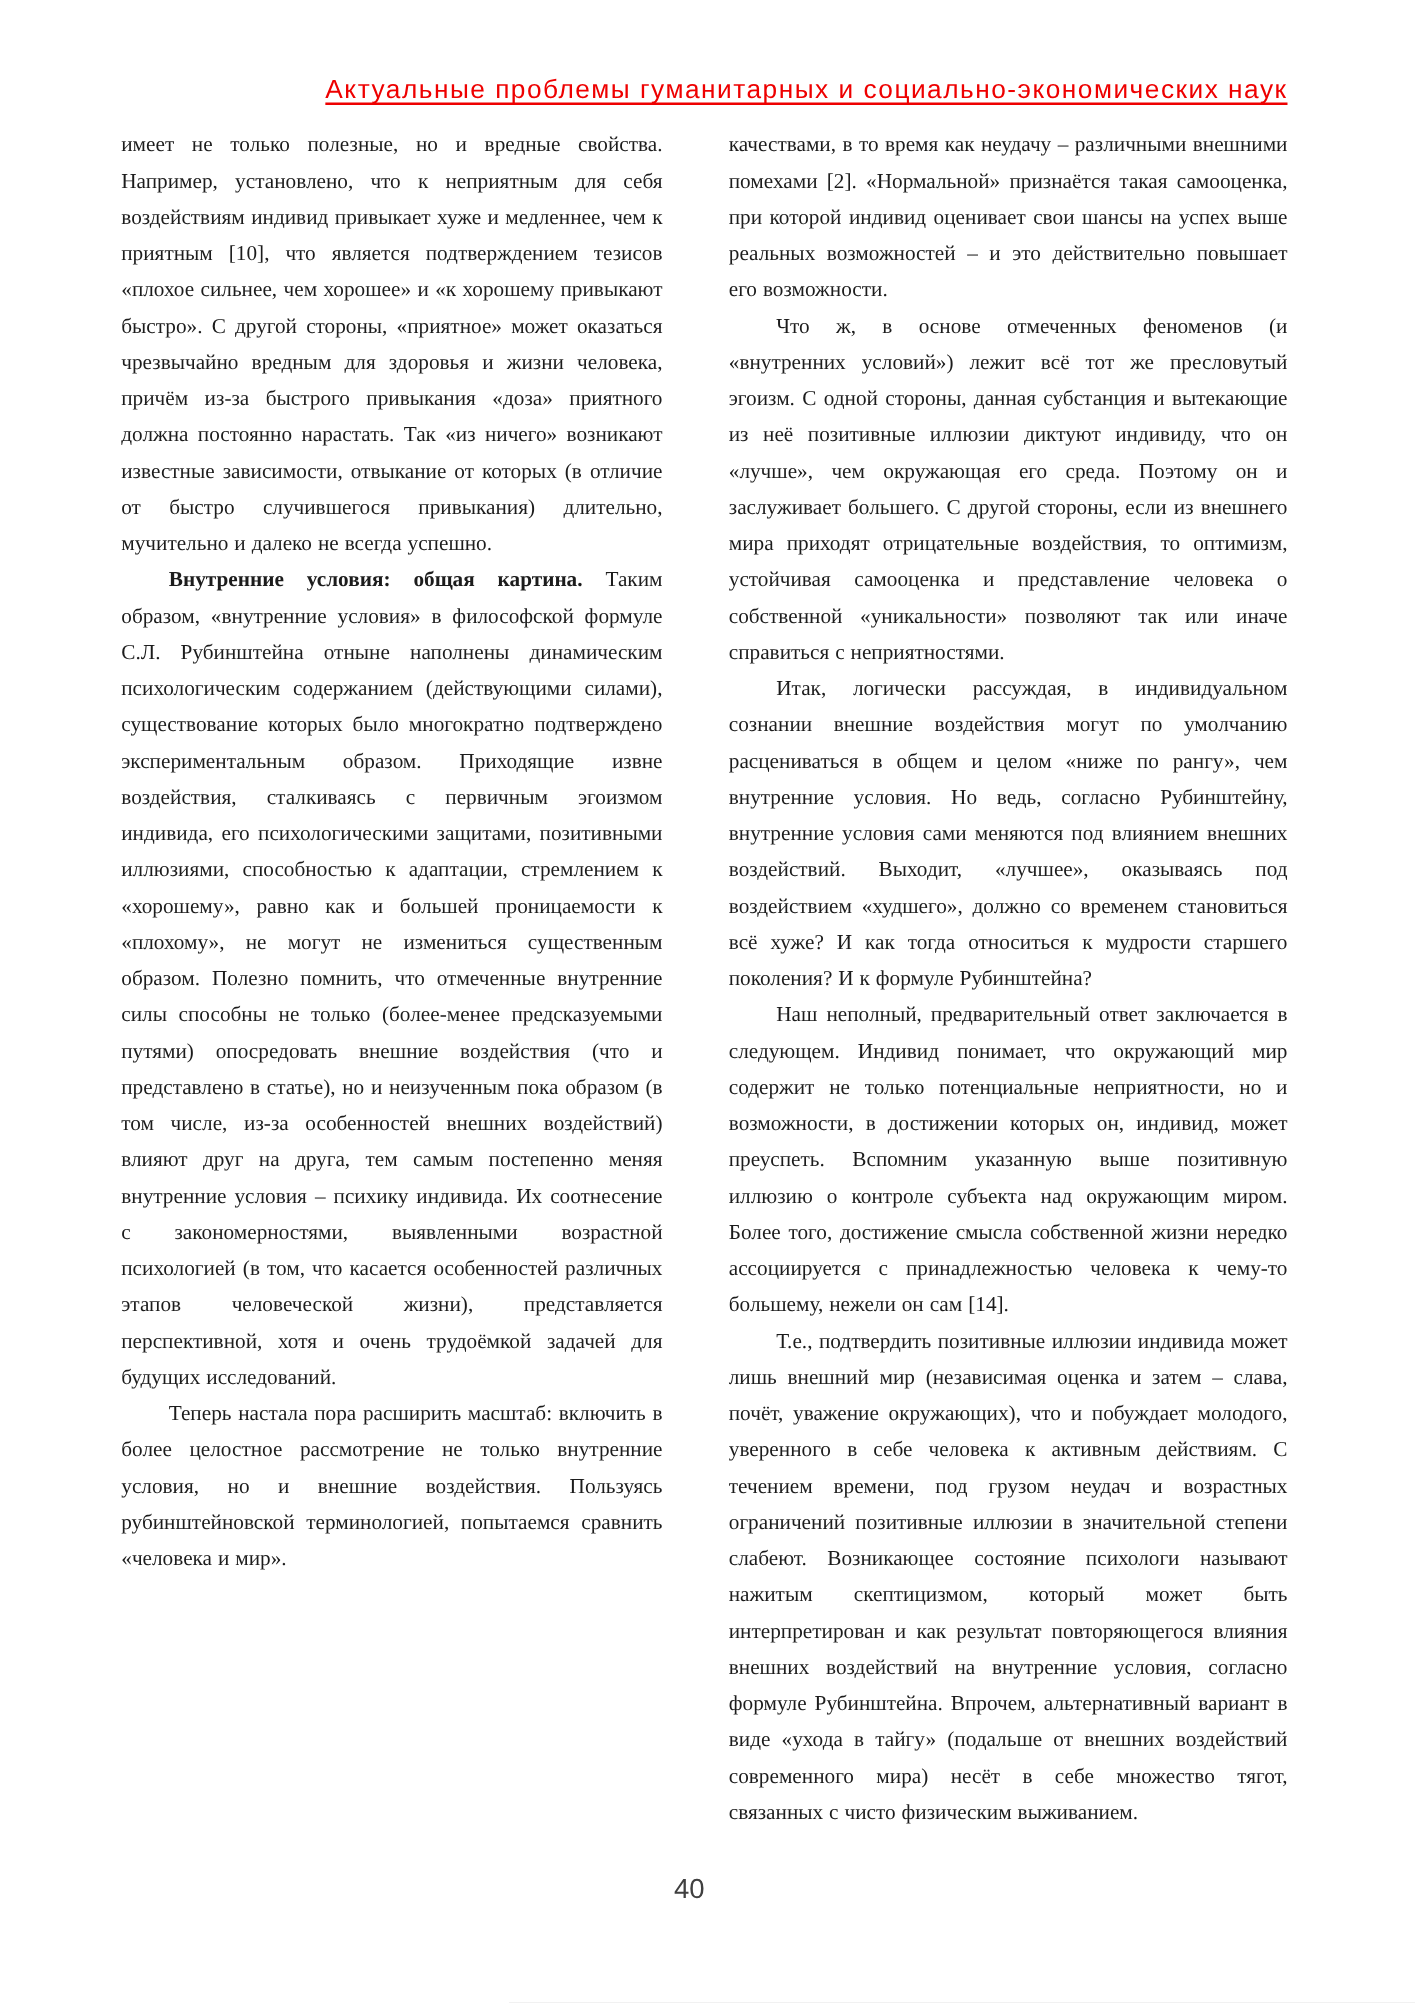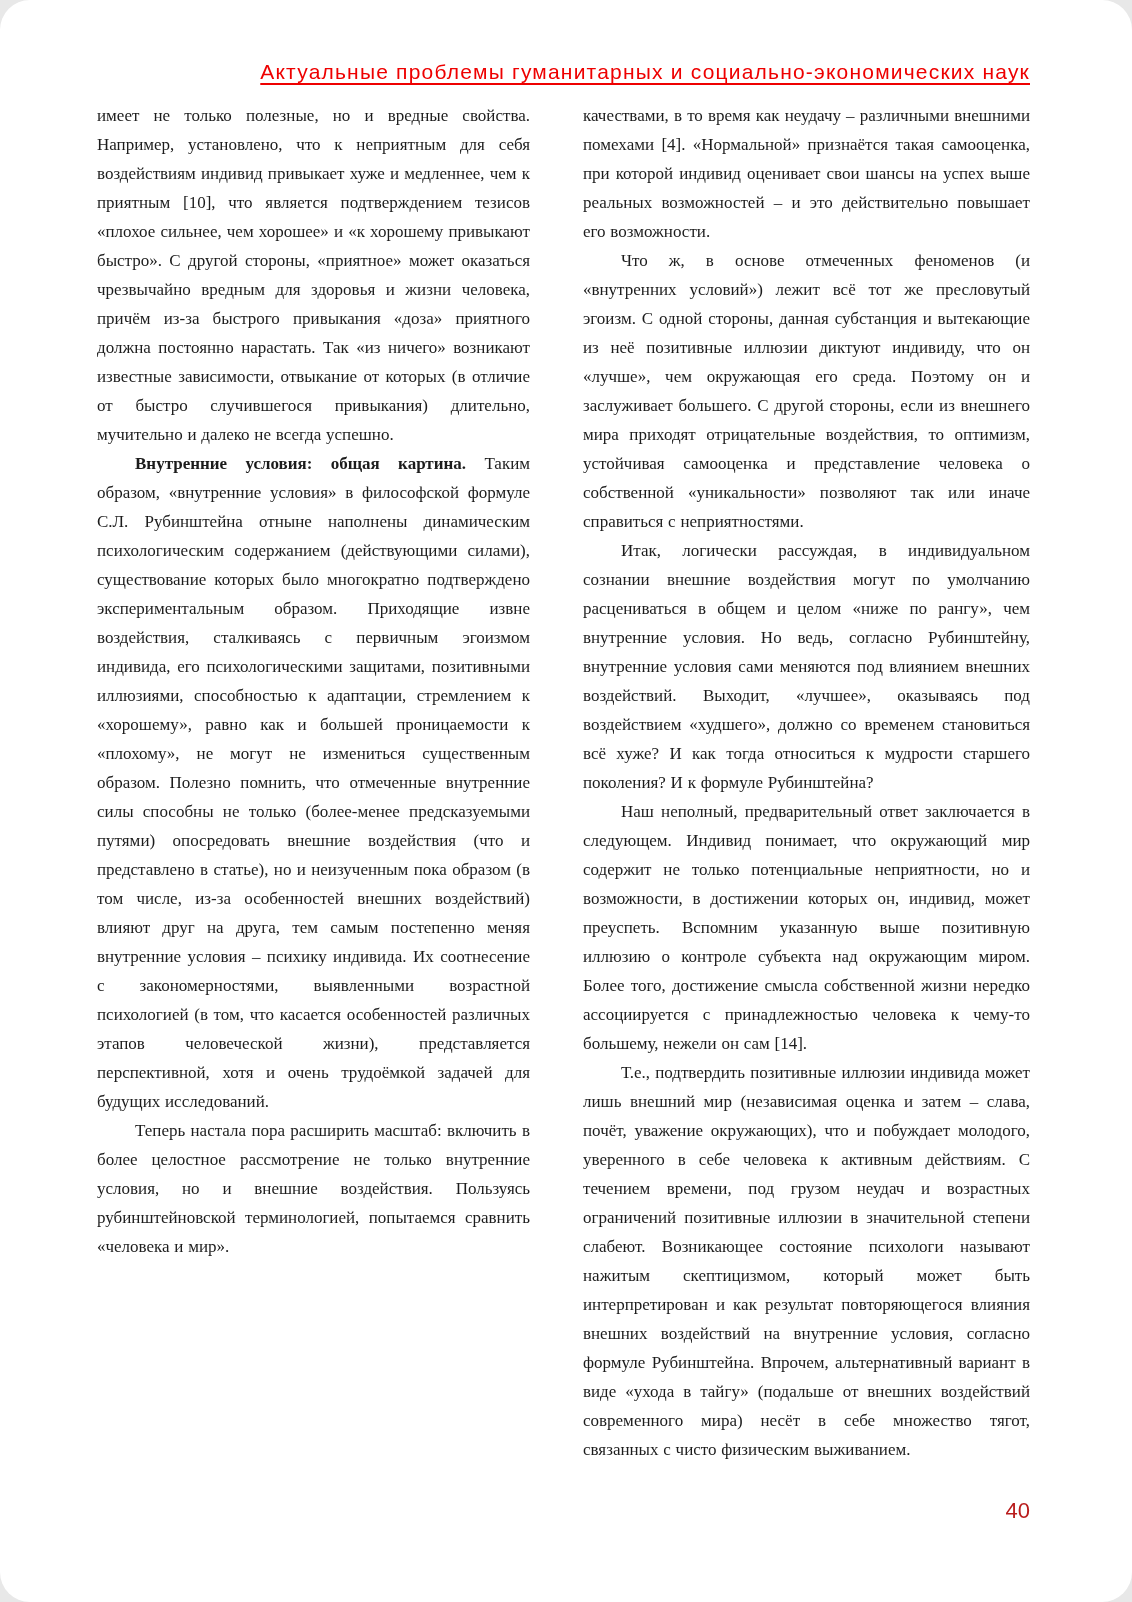--- a/index.html
+++ b/index.html
@@ -5,21 +5,20 @@
   html, body { margin: 0; padding: 0; background: #e8e8e8; }
   .page {
     position: relative;
     width: 1132px;
     height: 1602px;
     margin: 0 auto;
     background: #ffffff;
     overflow: hidden;
     font-family: "Liberation Serif", "DejaVu Serif", serif;
     color: #1c1c1c;
-    border-radius: 30px;
   }
   .journal-header {
     position: absolute;
     top: 60px;
     left: 97px;
     width: 933px;
     text-align: right;
     font-family: "Liberation Sans", "DejaVu Sans", sans-serif;
     font-size: 21px;
     letter-spacing: 1.2px;
@@ -47,46 +46,46 @@
     hyphens: auto;
     word-spacing: 0.5px;
   }
   p.indent { text-indent: 38px; }
   .lead {
     font-weight: bold;
   }
   .page-number {
     position: absolute;
     top: 1498px;
-    left: 97px;
+    left: 85px;
     width: 933px;
-    text-align: right;
+    text-align: center;
     font-family: "Liberation Sans", "DejaVu Sans", sans-serif;
     font-size: 22px;
-    color: #b91c1c;
+    color: #404040;
   }
 </style>
 </head>
 <body>
 
 <div class="page">
 
   <div class="journal-header">Актуальные проблемы гуманитарных и социально-экономических наук</div>
 
   <div class="columns">
 
     <div class="col col-left">
       <p class="para">имеет не только полезные, но и вредные свойства. Например, установлено, что к неприятным для себя воздействиям индивид привыкает хуже и медленнее, чем к приятным [10], что является подтверждением тезисов «плохое сильнее, чем хорошее» и «к хорошему привыкают быстро». С другой стороны, «приятное» может оказаться чрезвычайно вредным для здоровья и жизни человека, причём из-за быстрого привыкания «доза» приятного должна постоянно нарастать. Так «из ничего» возникают известные зависимости, отвыкание от которых (в отличие от быстро случившегося привыкания) длительно, мучительно и далеко не всегда успешно.</p>
       <p class="para indent"><span class="lead">Внутренние условия: общая картина.</span><span> Таким образом, «внутренние условия» в философской формуле С.Л. Рубинштейна отныне наполнены динамическим психологическим содержанием (действующими силами), существование которых было многократно подтверждено экспериментальным образом. Приходящие извне воздействия, сталкиваясь с первичным эгоизмом индивида, его психологическими защитами, позитивными иллюзиями, способностью к адаптации, стремлением к «хорошему», равно как и большей проницаемости к «плохому», не могут не измениться существенным образом. Полезно помнить, что отмеченные внутренние силы способны не только (более-менее предсказуемыми путями) опосредовать внешние воздействия (что и представлено в статье), но и неизученным пока образом (в том числе, из-за особенностей внешних воздействий) влияют друг на друга, тем самым постепенно меняя внутренние условия – психику индивида. Их соотнесение с закономерностями, выявленными возрастной психологией (в том, что касается особенностей различных этапов человеческой жизни), представляется перспективной, хотя и очень трудоёмкой задачей для будущих исследований.</span></p>
       <p class="para indent">Теперь настала пора расширить масштаб: включить в более целостное рассмотрение не только внутренние условия, но и внешние воздействия. Пользуясь рубинштейновской терминологией, попытаемся сравнить «человека и мир».</p>
 
     </div>
 
     <div class="col col-right">
-      <p class="para">качествами, в то время как неудачу – различными внешними помехами [4]. «Нормальной» признаётся такая самооценка, при которой индивид оценивает свои шансы на успех выше реальных возможностей – и это действительно повышает его возможности.</p>
+      <p class="para">качествами, в то время как неудачу – различными внешними помехами [2]. «Нормальной» признаётся такая самооценка, при которой индивид оценивает свои шансы на успех выше реальных возможностей – и это действительно повышает его возможности.</p>
       <p class="para indent">Что ж, в основе отмеченных феноменов (и «внутренних условий») лежит всё тот же пресловутый эгоизм. С одной стороны, данная субстанция и вытекающие из неё позитивные иллюзии диктуют индивиду, что он «лучше», чем окружающая его среда. Поэтому он и заслуживает большего. С другой стороны, если из внешнего мира приходят отрицательные воздействия, то оптимизм, устойчивая самооценка и представление человека о собственной «уникальности» позволяют так или иначе справиться с неприятностями.</p>
       <p class="para indent">Итак, логически рассуждая, в индивидуальном сознании внешние воздействия могут по умолчанию расцениваться в общем и целом «ниже по рангу», чем внутренние условия. Но ведь, согласно Рубинштейну, внутренние условия сами меняются под влиянием внешних воздействий. Выходит, «лучшее», оказываясь под воздействием «худшего», должно со временем становиться всё хуже? И как тогда относиться к мудрости старшего поколения? И к формуле Рубинштейна?</p>
       <p class="para indent">Наш неполный, предварительный ответ заключается в следующем. Индивид понимает, что окружающий мир содержит не только потенциальные неприятности, но и возможности, в достижении которых он, индивид, может преуспеть. Вспомним указанную выше позитивную иллюзию о контроле субъекта над окружающим миром. Более того, достижение смысла собственной жизни нередко ассоциируется с принадлежностью человека к чему-то большему, нежели он сам [14].</p>
       <p class="para indent">Т.е., подтвердить позитивные иллюзии индивида может лишь внешний мир (независимая оценка и затем – слава, почёт, уважение окружающих), что и побуждает молодого, уверенного в себе человека к активным действиям. С течением времени, под грузом неудач и возрастных ограничений позитивные иллюзии в значительной степени слабеют. Возникающее состояние психологи называют нажитым скептицизмом, который может быть интерпретирован и как результат повторяющегося влияния внешних воздействий на внутренние условия, согласно формуле Рубинштейна. Впрочем, альтернативный вариант в виде «ухода в тайгу» (подальше от внешних воздействий современного мира) несёт в себе множество тягот, связанных с чисто физическим выживанием.</p>
     </div>
 
   </div>
 
   <div class="page-number">40</div>
 

